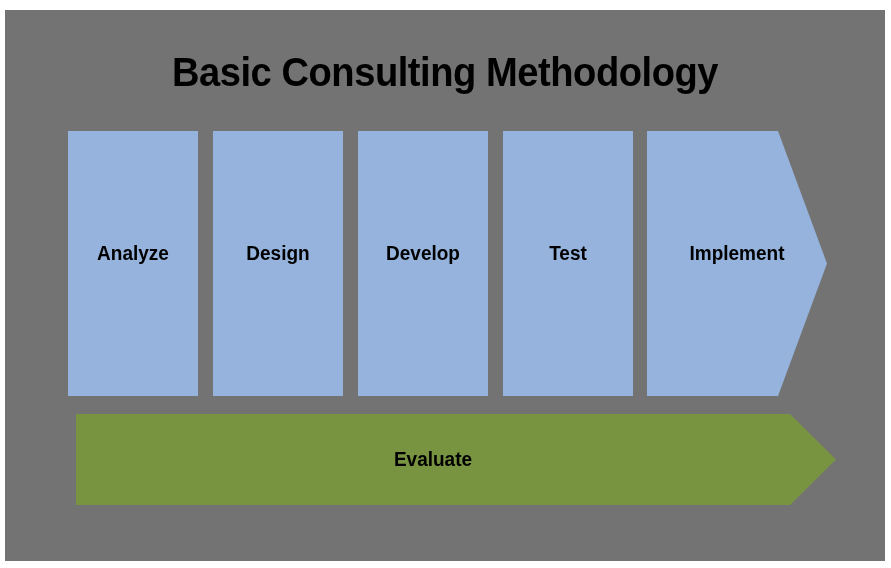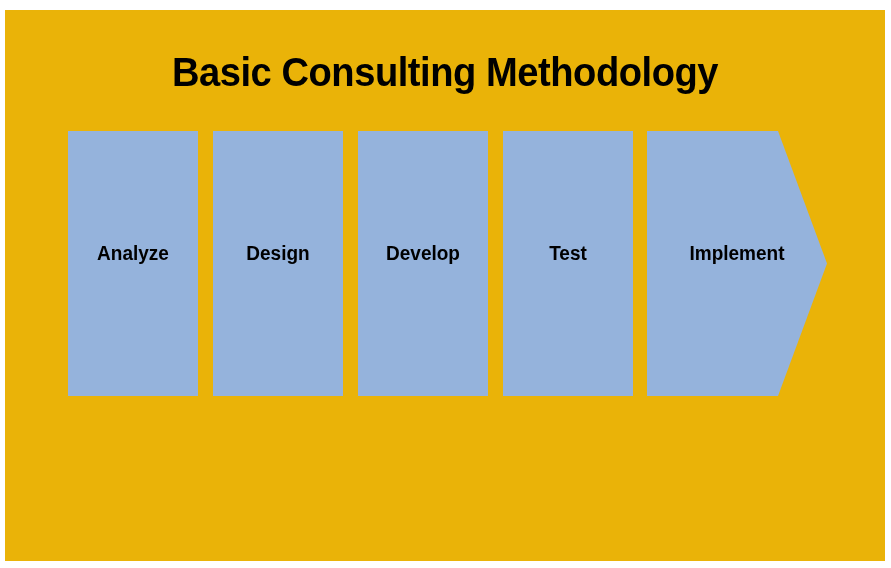--- a/index.html
+++ b/index.html
@@ -15,21 +15,21 @@
     font-family: "Liberation Sans", sans-serif;
   }
 
   
   #slide {
     position: absolute;
     left: 5px;
     top: 10px;
     width: 880px;
     height: 551px;
-    background: #eab308;
+    background: #737373;
   }
 
   
   #title {
     position: absolute;
     left: 0;
     top: 38px;
     width: 880px;
     text-align: center;
     font-family: "Liberation Sans", sans-serif;
@@ -148,14 +148,20 @@
     </div>
 
     <div id="stage-0" class="stage-label">Analyze</div>
     <div id="stage-1" class="stage-label">Design</div>
     <div id="stage-2" class="stage-label">Develop</div>
     <div id="stage-3" class="stage-label">Test</div>
     <div id="stage-4" class="stage-label">Implement</div>
 
   </div>
 
+  <div id="evaluate">
+    <svg id="evaluate-shape" viewBox="0 0 770 110" preserveAspectRatio="none">
+      <polygon points="5,10 719,10 765,55.5 719,101 5,101" fill="#789440"></polygon>
+    </svg>
+    <div id="evaluate-label">Evaluate</div>
+  </div>
 
 </div>
 
 </body></html>

